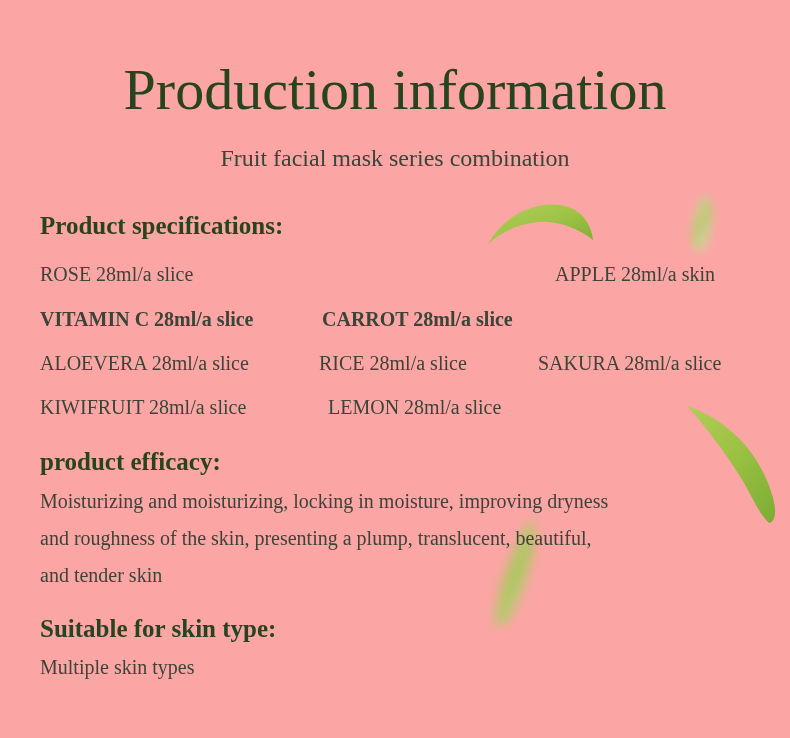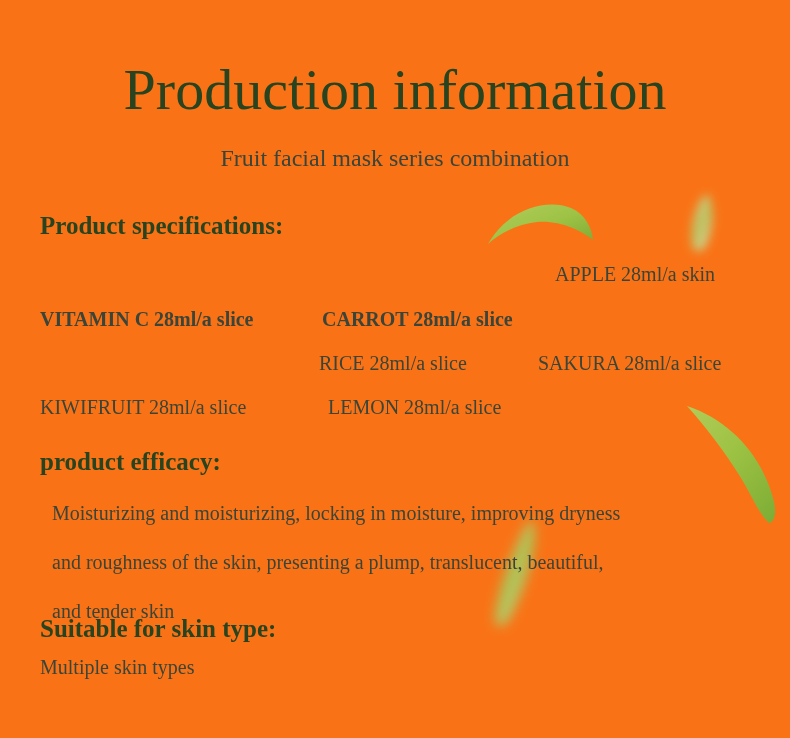--- a/index.html
+++ b/index.html
@@ -8,21 +8,21 @@
     padding: 0;
     background: #ffffff;
   }
   body {
     font-family: "Liberation Serif", "DejaVu Serif", serif;
   }
   #page {
     position: relative;
     width: 790px;
     height: 738px;
-    background: #f97316;
+    background: #fca5a5;
     overflow: hidden;
   }
 
   
   .deco-layer {
     position: absolute;
     inset: 0;
     pointer-events: none;
     z-index: 0;
   }
@@ -105,21 +105,21 @@
   .efficacy-body {
     position: absolute;
     left: 40px;
     top: 483px;
     width: 720px;
     color: #3a4438;
     font-size: 20px;
     line-height: 37px;
   }
   .efficacy-body p {
-    margin: 12px;
+    margin: 0;
     white-space: nowrap;
   }
 
   .skin-body {
     position: absolute;
     left: 40px;
     top: 652px;
     color: #3a4438;
     font-size: 20px;
     line-height: 30px;
@@ -185,29 +185,31 @@
 
   <div class="content">
 
     <div class="title">Production information</div>
 
     <div class="subtitle">Fruit facial mask series combination</div>
 
     <div class="section-heading" id="heading-specs">Product specifications:</div>
 
     <div class="spec-row" id="spec-row-0">
+      <span class="spec-item" style="left: 0px;">ROSE 28ml/a slice</span>
       <span class="spec-item" style="left: 515px;">APPLE 28ml/a skin</span>
     </div>
 
     <div class="spec-row" id="spec-row-1">
       <span class="spec-item" style="left: 0px;">VITAMIN C 28ml/a slice</span>
       <span class="spec-item" style="left: 282px;">CARROT 28ml/a slice</span>
     </div>
 
     <div class="spec-row" id="spec-row-2">
+      <span class="spec-item" style="left: 0px;">ALOEVERA 28ml/a slice</span>
       <span class="spec-item" style="left: 279px;">RICE 28ml/a slice</span>
       <span class="spec-item" style="left: 498px;">SAKURA 28ml/a slice</span>
     </div>
 
     <div class="spec-row" id="spec-row-3">
       <span class="spec-item" style="left: 0px;">KIWIFRUIT 28ml/a slice</span>
       <span class="spec-item" style="left: 288px;">LEMON 28ml/a slice</span>
     </div>
 
     <div class="section-heading" id="heading-efficacy">product efficacy:</div>

